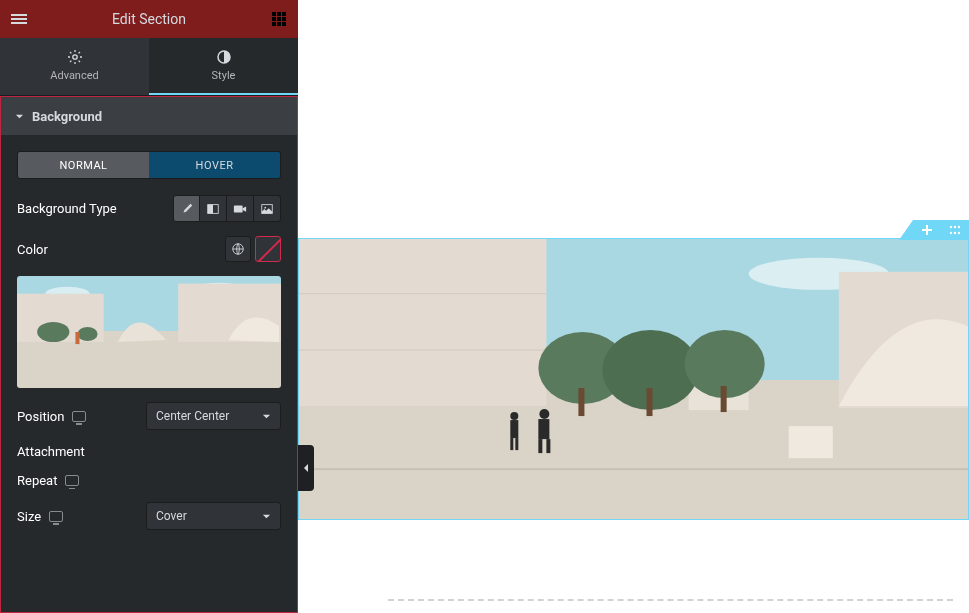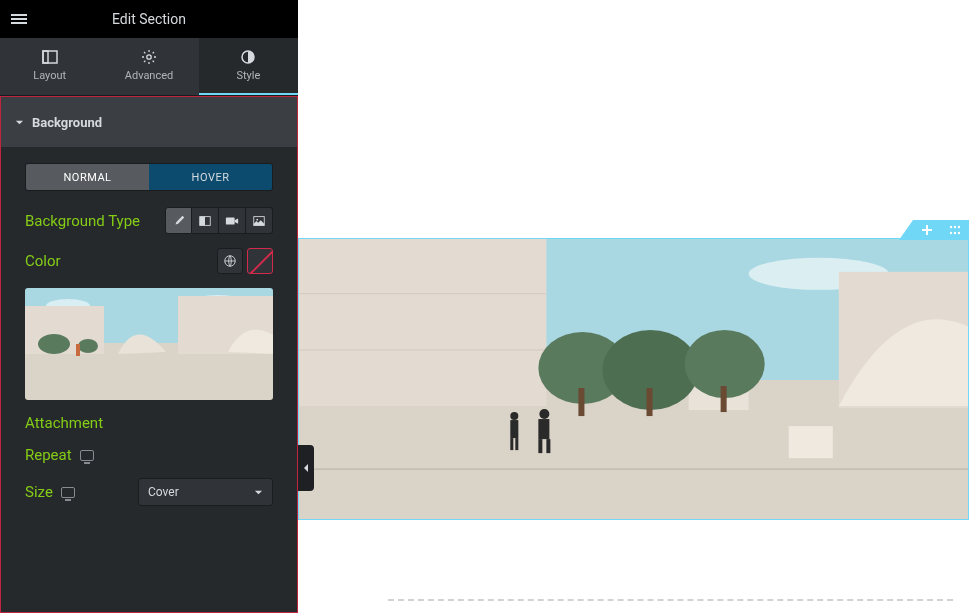--- a/index.html
+++ b/index.html
@@ -2,47 +2,47 @@
 <html><head>
 <meta charset="utf-8">
 <style>
   * { box-sizing: border-box; margin: 0; padding: 0; }
   body { font-family: -apple-system, BlinkMacSystemFont, "Segoe UI", Roboto, sans-serif; font-size: 13px; color: #d5dadf; overflow: hidden; }
   .app { display: flex; width: 969px; height: 613px; background: #fff; }
   
   
   .sidebar { width: 298px; background: #26292c; display: flex; flex-direction: column; flex-shrink: 0; }
   
-  .hdr { height: 38px; background: #000000; display: flex; align-items: center; padding: 0 6px; }
+  .hdr { height: 38px; background: #7f1d1d; display: flex; align-items: center; padding: 0 6px; }
   .hdr-ham { width: 26px; height: 26px; display: flex; align-items: center; justify-content: center; cursor: pointer; }
   .hdr-ham svg { fill: #d5dadf; }
   .hdr-title { flex: 1; text-align: center; font-size: 14px; font-weight: 400; color: #d5dadf; }
   .hdr-apps { width: 26px; height: 26px; display: flex; align-items: center; justify-content: center; cursor: pointer; }
   
   .tabs { display: flex; height: 58px; background: #303337; border-bottom: 1px solid #1a1c1e; }
   .tab { flex: 1; display: flex; flex-direction: column; align-items: center; justify-content: center; gap: 4px; cursor: pointer; border-bottom: 2px solid transparent; }
   .tab.active { background: #26292c; border-bottom-color: #71d7f7; }
   .tab-icon { width: 16px; height: 16px; display: flex; align-items: center; justify-content: center; }
   .tab-icon svg { width: 16px; height: 16px; fill: #d5dadf; }
   .tab-label { font-size: 11px; color: #b2b5b9; }
   
   .panel-wrap { border: 1px solid #c0253f; border-top: 1px solid #c0253f; flex: 1; overflow-y: auto; padding-bottom: 8px; }
   
-  .section-hdr { height: 50px; background: #3b3f44; display: flex; align-items: center; padding: 0 14px; cursor: pointer; }
+  .section-hdr { height: 38px; background: #3b3f44; display: flex; align-items: center; padding: 0 14px; cursor: pointer; }
   .section-caret { margin-right: 8px; display: flex; align-items: center; }
   .section-title { font-size: 13px; color: #d5dadf; font-weight: bold; }
   
-  .controls { padding: 16px 24px 0; }
+  .controls { padding: 16px 16px 0; }
   
   .seg { display: flex; border: 1px solid #1a1c1e; border-radius: 3px; overflow: hidden; margin-bottom: 16px; }
   .seg-btn { flex: 1; height: 26px; display: flex; align-items: center; justify-content: center; font-size: 11px; letter-spacing: 0.5px; cursor: pointer; background: #0c4a6e; color: #d5dadf; }
   .seg-btn.sel { background: #575a5e; color: #fff; }
   
   .row { display: flex; align-items: center; margin-bottom: 14px; }
-  .row-label { flex: 1; font-size: 15px; color: #84cc16; display: flex; align-items: center; gap: 8px; }
+  .row-label { flex: 1; font-size: 13px; color: #ffffff; display: flex; align-items: center; gap: 8px; }
   .dev-icon { width: 14px; height: 11px; border: 1.5px solid #888c90; border-radius: 2px; position: relative; display: inline-block; cursor: pointer; }
   .dev-icon::after { content:''; position: absolute; bottom: -4px; left: 3px; width: 6px; height: 1.5px; background: #888c90; }
   
   .type-group { display: flex; gap: 0; }
   .type-btn { width: 27px; height: 27px; background: #303337; border: 1px solid #1a1c1e; display: flex; align-items: center; justify-content: center; cursor: pointer; }
   .type-btn + .type-btn { border-left: none; }
   .type-btn:first-child { border-radius: 3px 0 0 3px; }
   .type-btn:last-child { border-radius: 0 3px 3px 0; }
   .type-btn.sel { background: #575a5e; }
   .type-btn svg { width: 14px; height: 14px; fill: #d5dadf; }
@@ -100,29 +100,20 @@
             <rect x="6" y="6" width="4" height="4"></rect>
             <rect x="11" y="6" width="4" height="4"></rect>
             <rect x="1" y="11" width="4" height="4"></rect>
             <rect x="6" y="11" width="4" height="4"></rect>
             <rect x="11" y="11" width="4" height="4"></rect>
           </svg>
       </div>
     </div>
 
     <div class="tabs">
-      <div class="tab">
-        <span class="tab-icon">
-            <svg viewBox="0 0 16 16">
-              <rect x="1" y="2" width="14" height="12" fill="none" stroke="#d5dadf" stroke-width="1.5"></rect>
-              <rect x="1" y="2" width="5" height="12" fill="none" stroke="#d5dadf" stroke-width="1.5"></rect>
-            </svg>
-          </span>
-        <span class="tab-label">Layout</span>
-      </div>
       <div class="tab">
         <span class="tab-icon">
             <svg viewBox="0 0 16 16">
               <circle cx="8" cy="8" r="2.2" fill="none" stroke="#d5dadf" stroke-width="1.3"></circle>
               <path d="M8 1v2M8 13v2M1 8h2M13 8h2M3 3l1.4 1.4M11.6 11.6L13 13M3 13l1.4-1.4M11.6 4.4L13 3" stroke="#d5dadf" stroke-width="1.3"></path>
             </svg>
           </span>
         <span class="tab-label">Advanced</span>
       </div>
       <div class="tab active">
@@ -205,20 +196,34 @@
             <rect x="0" y="18" width="86" height="48" fill="#e3dbd1"></rect>
             <rect x="160" y="8" width="102" height="58" fill="#e3dbd1"></rect>
             <path d="M100 66 Q118 28 148 64 Z" fill="#e8e2d9"></path>
             <path d="M210 64 Q228 28 260 50 L260 66 Z" fill="#efe9e0"></path>
             <ellipse cx="36" cy="56" rx="16" ry="10" fill="#5a7a5e"></ellipse>
             <ellipse cx="70" cy="58" rx="10" ry="7" fill="#5a7a5e"></ellipse>
             <rect x="58" y="56" width="4" height="12" fill="#c76a3e"></rect>
           </svg>
         </div>
 
+        <div class="row">
+          <div class="row-label">
+            <span>Position</span>
+            <span class="dev-icon"></span>
+          </div>
+          <div class="select">
+            <div class="select-box">
+              <span class="select-val">Center Center</span>
+              <span class="select-caret"><svg viewBox="0 0 10 10">
+                    <path d="M1 3 L5 7 L9 3 Z"></path>
+                  </svg></span>
+            </div>
+          </div>
+        </div>
 
         <div class="row">
           <div class="row-label">
             <span>Attachment</span>
           </div>
         </div>
 
         <div class="row">
           <div class="row-label">
             <span>Repeat</span>

